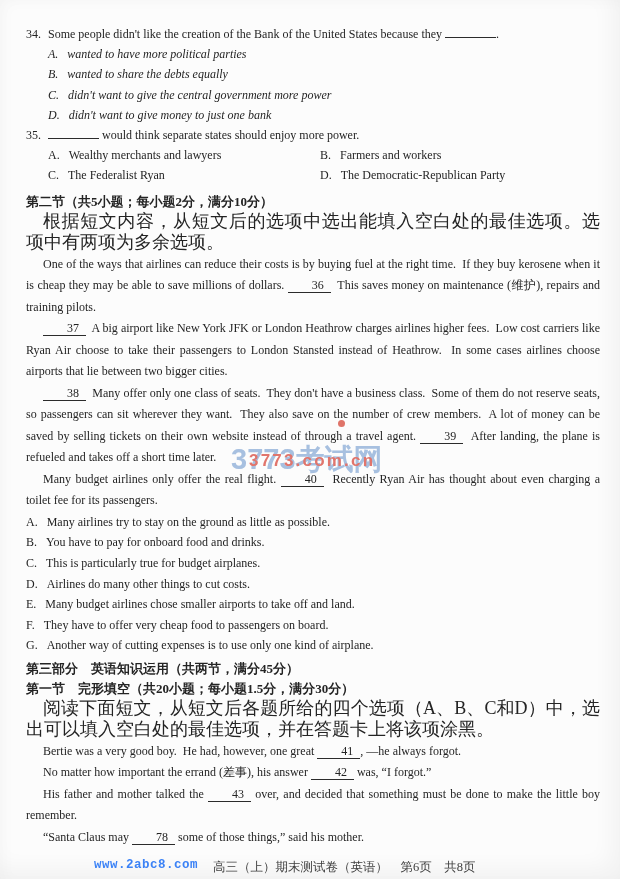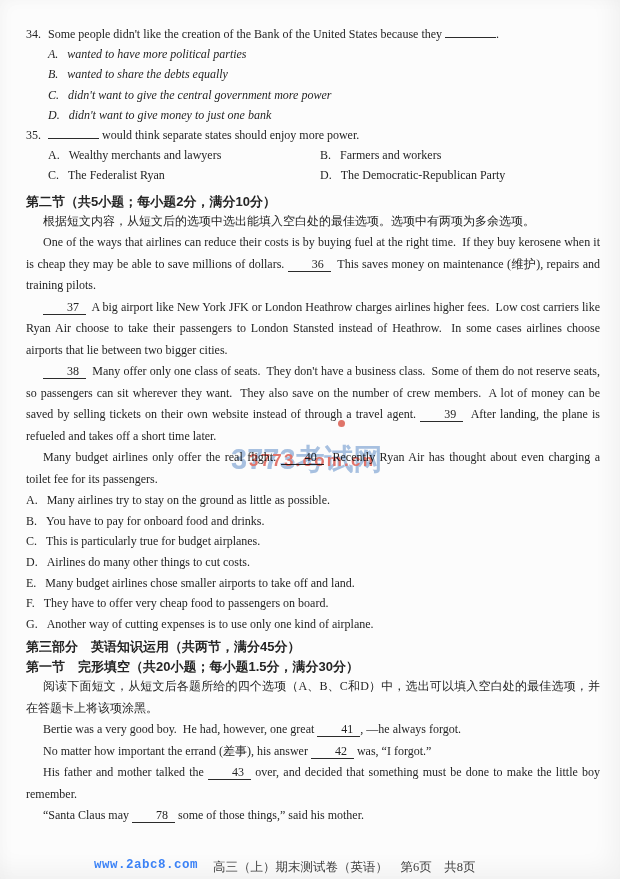--- a/index.html
+++ b/index.html
@@ -12,22 +12,22 @@
   .content { position:relative; z-index:1; padding:24px 20px 0 26px; font-size:12px; }
 
   .qline { line-height:20px; white-space:pre-wrap; }
   .q-num { display:inline-block; margin-right:7px; }
   .opts.single .opt { line-height:20.3px; padding-left:22px;font-style:italic; }
   .opts.two-col { display:grid; grid-template-columns:272px 1fr; padding-left:22px; }
   .opts.two-col .opt { line-height:20.3px; }
   .optlabel { margin-right:9px; }
 
   .sec-head { font-weight:bold; font-size:13px; line-height:18px; margin-top:7px;
-              font-family:Liberation Sans, sans-serif; }
-  .instr { text-indent:17px; line-height:21.5px; font-size:12px; text-align:justify; }
+              font-family:Liberation Serif, serif; }
+  .instr { text-indent:17px; line-height:21.5px; font-size:18px; text-align:justify; }
   .para { margin:0; text-indent:17px; line-height:21.5px; text-align:justify; white-space:pre-wrap; }
 
   .blank {
     display:inline-block; min-width:26px; padding:0 7px; text-align:right;
     border-bottom:1px solid #2b2b2b; line-height:13px;
   }
   .blank.empty { min-width:37px; height:12px; }
 
   .choices .opt { line-height:20.6px; }
   .part3-head { margin-top:4px; }

